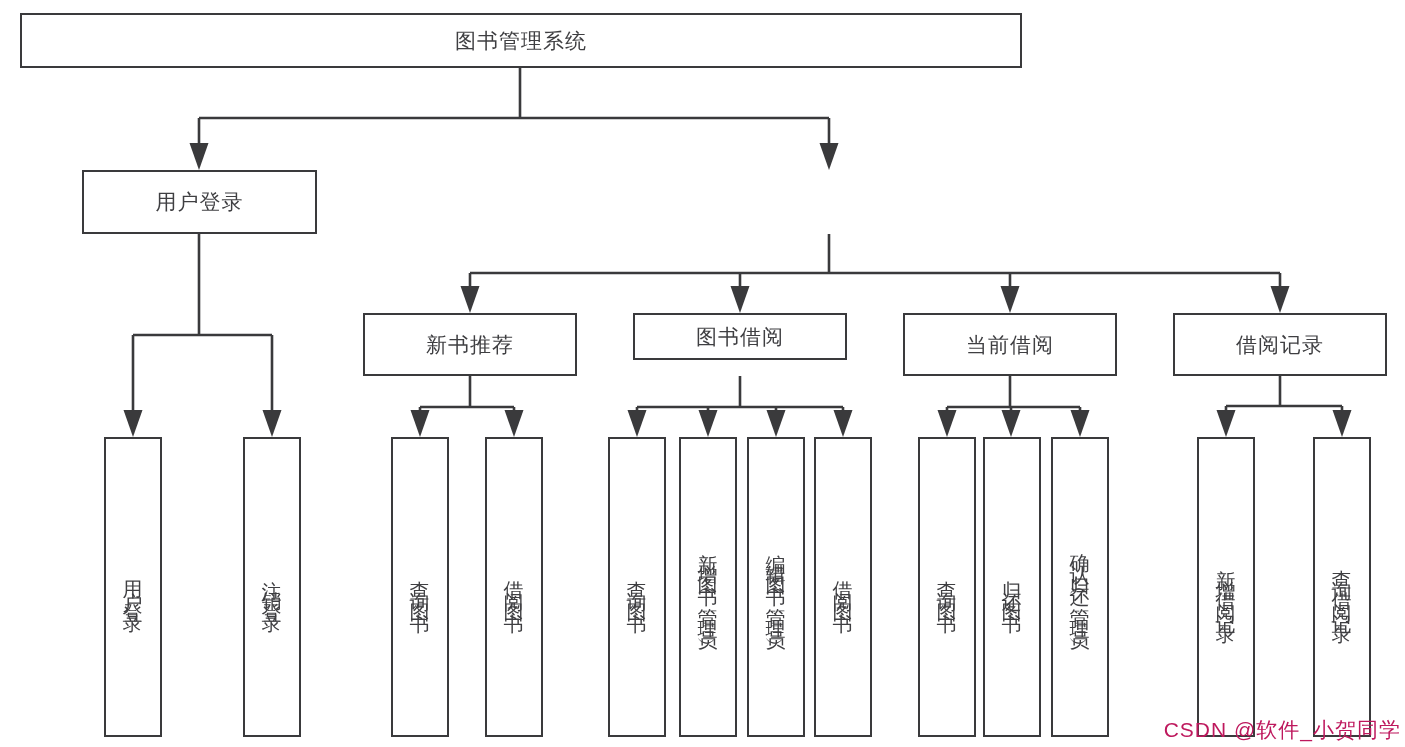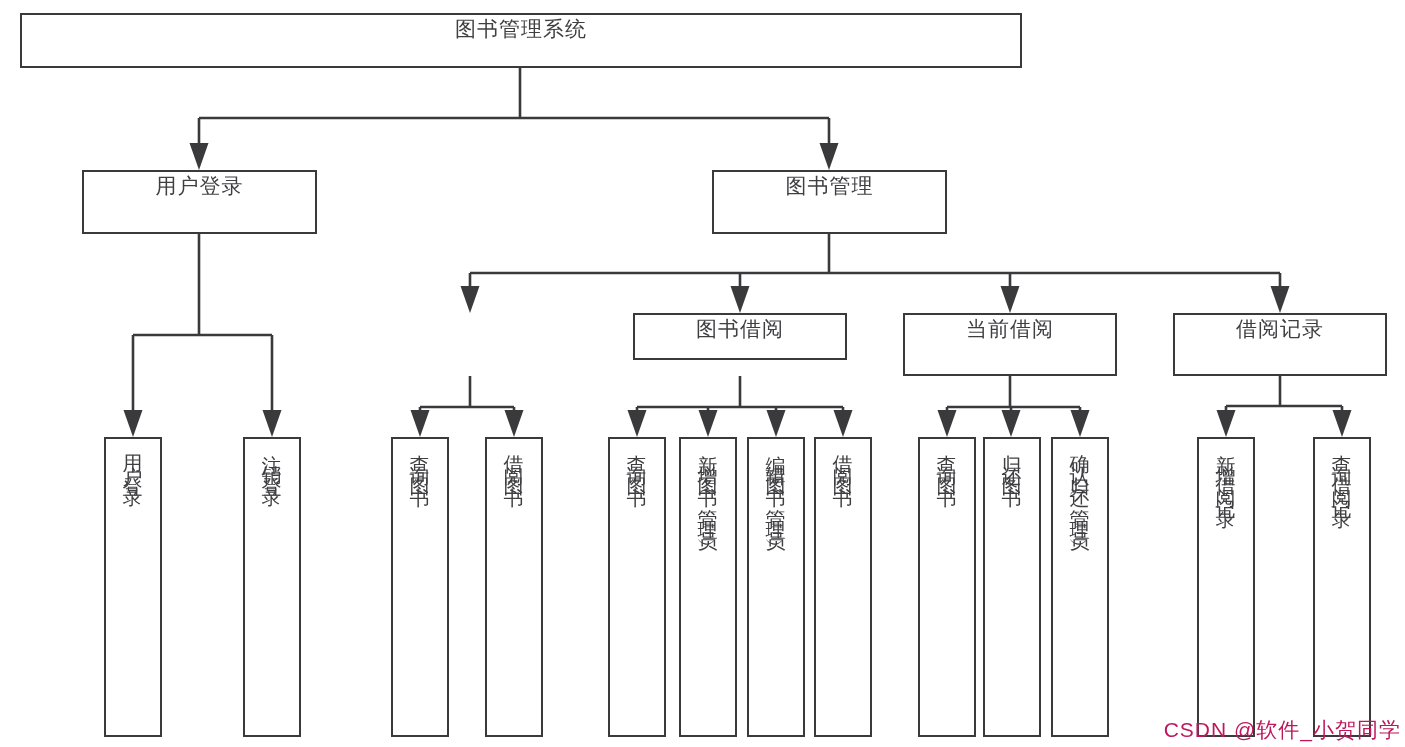--- a/index.html
+++ b/index.html
@@ -9,21 +9,21 @@
     background:#ffffff;
     font-family:"Liberation Sans", sans-serif;
     overflow:hidden;
   }
   .wires{position:absolute;left:0;top:0;width:1405px;height:747px;}
   .node{
     position:absolute;
     box-sizing:border-box;
     border:2px solid #3a3a3c;
     background:#ffffff;
-    display:flex;align-items:flex-start;justify-content:center;
+    display:flex;align-items:center;justify-content:center;
     color:#3f3f42;
   }
   .hnode{font-size:21px;letter-spacing:1px;}
   .leaf{width:58px;top:437px;height:300px;font-size:20px;}
   .leaf .vtext{
     writing-mode:vertical-rl;
     text-orientation:mixed;
     letter-spacing:11px;
     line-height:1;
     color:#3f3f42;
@@ -85,24 +85,24 @@
     </g>
   </svg>
 
   <div class="node hnode" style="left:20px;top:13px;width:1002px;height:55px">
     <span>图书管理系统</span>
   </div>
 
   <div class="node hnode" style="left:82px;top:170px;width:235px;height:64px">
     <span>用户登录</span>
   </div>
-  <div class="node hnode" style="left:712px;top:170px;width:235px;height:64px">
-    <span>图书管理</span>
+
+  <div class="node hnode" style="left:363px;top:313px;width:214px;height:63px">
+    <span>新书推荐</span>
   </div>
-
   <div class="node hnode" style="left:633px;top:313px;width:214px;height:47px">
     <span>图书借阅</span>
   </div>
   <div class="node hnode" style="left:903px;top:313px;width:214px;height:63px">
     <span>当前借阅</span>
   </div>
   <div class="node hnode" style="left:1173px;top:313px;width:214px;height:63px">
     <span>借阅记录</span>
   </div>
 

